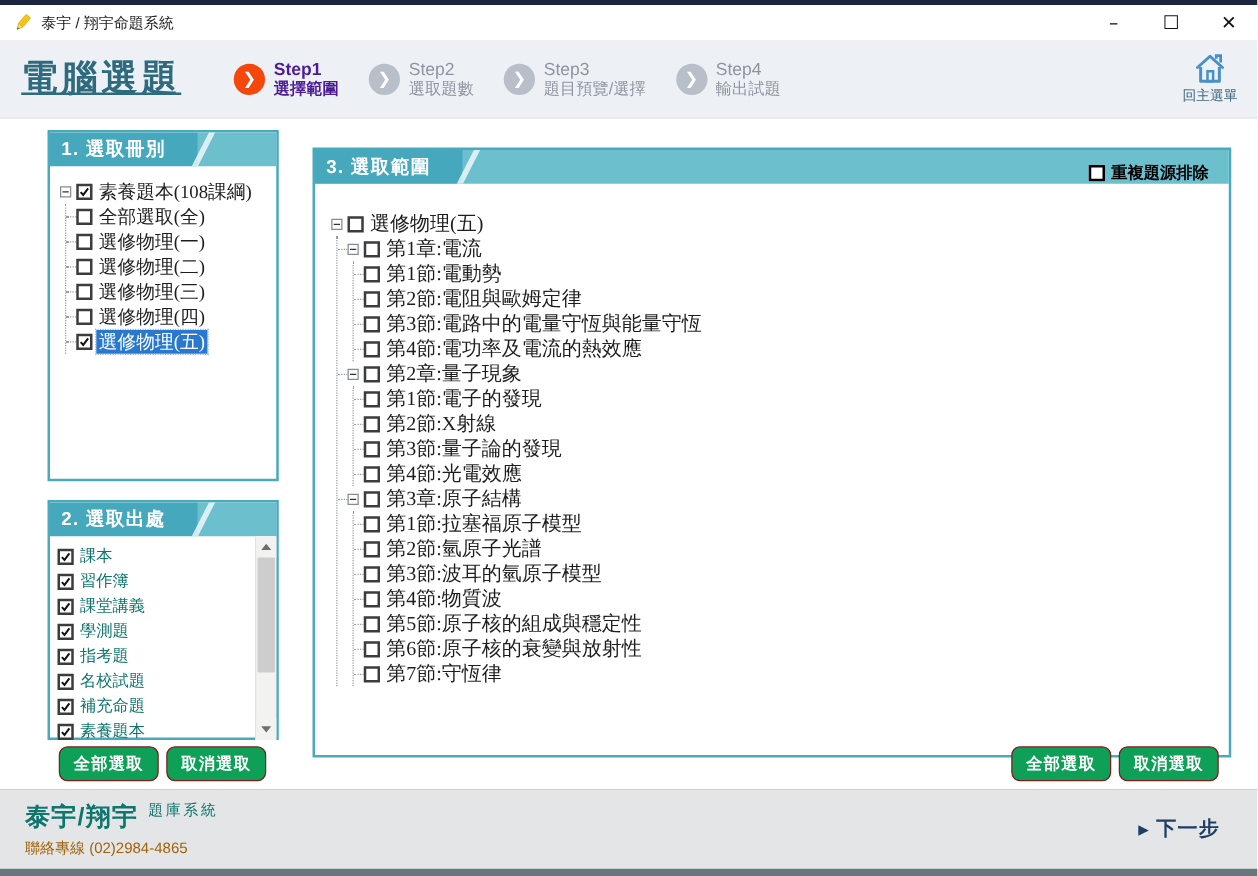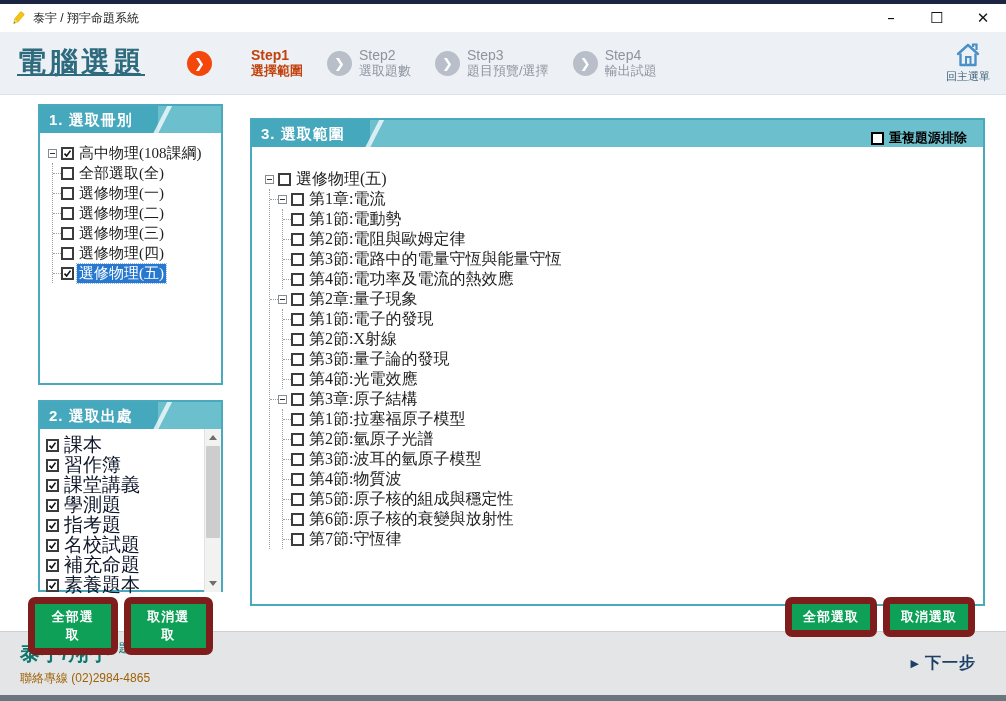--- a/index.html
+++ b/index.html
@@ -19,21 +19,21 @@
   .header { height:63px; background:#edf1f5; border-bottom:1px solid #dde2e7; display:flex; align-items:center; flex:0 0 auto; }
   .page-title { font-size:29px; font-weight:bold; color:#2e6b7e; letter-spacing:3px; margin-left:17px;text-decoration:underline; }
   .steps { display:flex; align-items:center; margin-left:42px; }
   .step { display:flex; align-items:center; margin-right:24px; }
   .step-circle { width:25px; height:25px; border-radius:50%; display:flex; align-items:center; justify-content:center; color:#fff; font-size:13px; font-weight:bold; margin-right:7px; }
   .step.active .step-circle { background:#f4470b; }
   .step.inactive .step-circle { background:#b9bfc9; }
   .step-texts { display:flex; flex-direction:column; line-height:1.15; }
   .step-name { font-size:14px; }
   .step-label { font-size:13px; }
-  .step.active .step-name, .step.active .step-label { color:#c2410c; font-weight:bold;margin-left:32px; }
+  .step.active .step-name, .step.active .step-label { color:#4c1d95; font-weight:bold; }
   .step.inactive .step-name, .step.inactive .step-label { color:#8d949e; }
   .home-btn { margin-left:auto; margin-right:12px; display:flex; flex-direction:column; align-items:center; padding:3px 4px; cursor:pointer; }
   .home-label { font-size:11px; color:#3e657a; margin-top:1px; }
 
   
   .content { position:relative; flex:1 1 auto; background:#fff; }
   .panel { position:absolute; border:2px solid #4aa9bd; background:#fff;margin-left:10px; }
   .panel-head { height:27px; background:#6cbfcd; position:relative; overflow:hidden; }
   .panel-tab { position:absolute; left:0; top:0; height:27px; width:118px; background:#46a8bc; color:#fff; font-size:15px; font-weight:bold; line-height:27px; padding-left:9px; letter-spacing:1px; }
   .tab-slash { position:absolute; left:120px; top:-3px; width:5px; height:34px; background:rgba(255,255,255,.75); transform:skewX(-27deg); }
@@ -51,39 +51,39 @@
   .stub { width:8px; border-top:1px dotted #97a0a6; flex:0 0 auto; }
   .exp { width:9px; height:9px; border:1px solid #848c92; background:#fff; position:relative; margin-right:4px; flex:0 0 auto; cursor:pointer; }
   .exp::after { content:''; position:absolute; left:1px; right:1px; top:3px; height:1px; background:#333; }
   .cb { width:13px; height:13px; border:2px solid #3c3c3c; background:#fff; display:flex; align-items:center; justify-content:center; margin-right:3px; flex:0 0 auto; cursor:pointer; }
   .cb svg { display:block; }
   .t-label { padding:0 2px; cursor:default; }
   .t-label.sel { background:#2878d0; color:#fff; outline:1px dotted #8fb7e8; }
 
   
   .src-wrap { position:relative; height:163px; }
-  .src-list { padding:6px 10px 0 6px; font-family:"Liberation Serif","DejaVu Serif",serif; font-size:19px; color:#0f172a; }
+  .src-list { padding:6px 10px 0 6px; font-family:"Liberation Serif","DejaVu Serif",serif; font-size:13px; color:#0f766e; }
   .src-row { display:flex; align-items:center; height:20px; }
   .scrollbar { position:absolute; right:0; top:0; bottom:0; width:17px; background:#f2f2f0; border-left:1px solid #e2e2e0; display:flex; flex-direction:column; }
   .sb-btn { height:17px; display:flex; align-items:center; justify-content:center; background:#f2f2f0; cursor:pointer; }
   .sb-up-arrow { width:0; height:0; border-left:4px solid transparent; border-right:4px solid transparent; border-bottom:5px solid #6e6e6e; }
   .sb-down-arrow { width:0; height:0; border-left:4px solid transparent; border-right:4px solid transparent; border-top:5px solid #6e6e6e; }
   .sb-track { flex:1; position:relative; }
   .sb-thumb { position:absolute; left:1px; right:1px; top:0; height:92px; background:#cdcdcd; border-radius:1px; cursor:pointer; }
   .sb-btn.bottom { margin-top:auto; }
 
   
   .dedupe { position:absolute; right:16px; top:9px; display:flex; align-items:center; font-size:13px; font-weight:bold; color:#000; cursor:pointer; }
   .dedupe .cb { margin-right:5px; border-color:#000; }
 
   
   .btn-row { position:absolute; display:flex; gap:6px; }
   .btn-row.left  { left:28px;  top:502px; width:185px; justify-content:flex-end; }
   .btn-row.right { left:240px; top:502px; width:735px; justify-content:flex-end; }
-  .g-btn { background:#0fa058; color:#fff; font-size:13px; font-weight:bold; padding:4px 11px; border-radius:7px; border:7px solid #7f1d1d; cursor:pointer; letter-spacing:1px; }
+  .g-btn { background:#0fa058; color:#fff; font-size:13px; font-weight:bold; padding:4px 11px; border-radius:7px; border:1px solid #7f1d1d; cursor:pointer; letter-spacing:1px; }
 
   
   .footer { height:64px; background:#e3e5e7; border-top:1px solid #cdd1d4; display:flex; align-items:center; flex:0 0 auto; }
   .footer-left { margin-left:20px; }
   .brand-line { display:flex; align-items:flex-start; color:#0f766e; }
   .brand-big { font-size:20px; font-weight:bold; letter-spacing:1px; }
   .brand-small { font-size:12px; margin-left:8px; letter-spacing:2px; }
   .phone-line { font-size:12px; color:#a16207; margin-top:3px; }
   .next-btn { margin-left:auto; margin-right:30px; display:flex; align-items:center; color:#1d3f66; cursor:pointer; }
   .next-arrow { font-size:11px; margin-right:6px; }
@@ -163,21 +163,21 @@
         <span class="tab-slash"></span>
       </div>
       <div class="tree" id="tree1">
           <div class="t-row">
             <span class="exp"></span>
             <span class="cb">
               <svg width="11" height="11" viewBox="0 0 12 12">
                 <path d="M2 6.2l2.8 3L10 2.2" stroke="#111" stroke-width="2.1" fill="none"></path>
               </svg>
             </span>
-            <span class="t-label">高中物理(108課綱)</span>
+            <span class="t-label">素養題本(108課綱)</span>
           </div>
           <div class="branch">
             <div class="t-row">
               <span class="stub"></span>
               <span class="cb"></span>
               <span class="t-label">全部選取(全)</span>
             </div>
             <div class="t-row">
               <span class="stub"></span>
               <span class="cb"></span>

